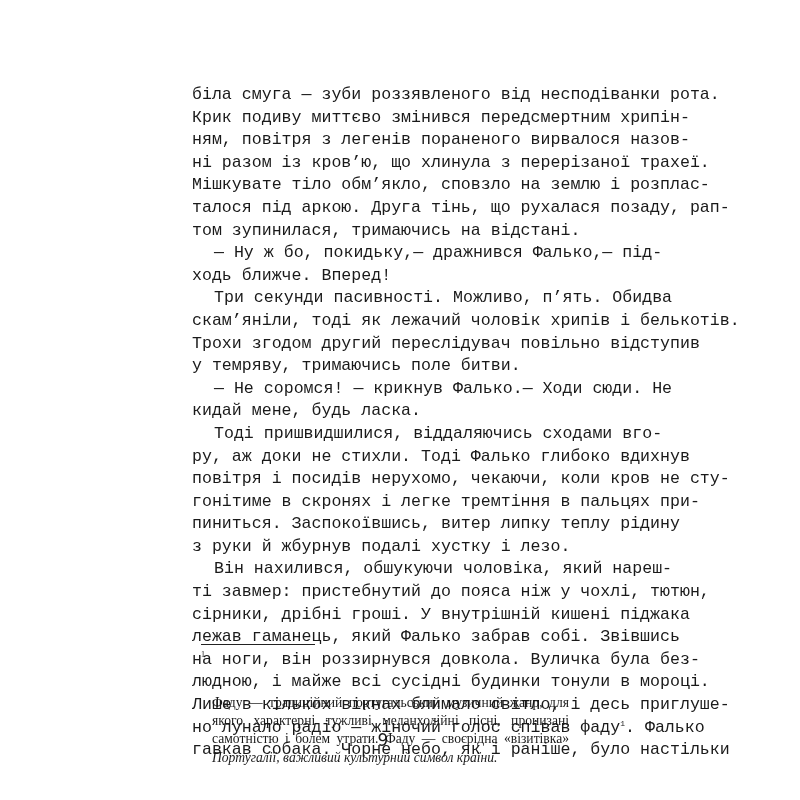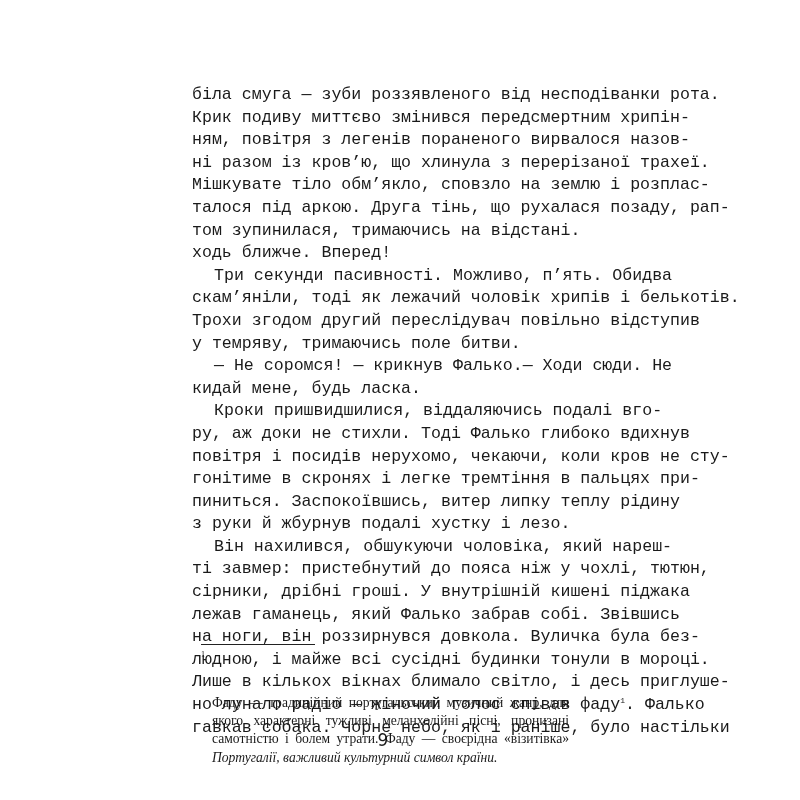--- a/index.html
+++ b/index.html
@@ -45,28 +45,29 @@
 
 <div class="page">
   <div class="text-block" id="text-block">
       <span class="line">біла смуга — зуби роззявленого від несподіванки рота.</span>
       <span class="line">Крик подиву миттєво змінився передсмертним хрипін-</span>
       <span class="line">ням, повітря з легенів пораненого вирвалося назов-</span>
       <span class="line">ні разом із кров’ю, що хлинула з перерізаної трахеї.</span>
       <span class="line">Мішкувате тіло обм’якло, сповзло на землю і розплас-</span>
       <span class="line">талося під аркою. Друга тінь, що рухалася позаду, рап-</span>
       <span class="line last">том зупинилася, тримаючись на відстані.</span>
+      <span class="line indent">— Ну ж бо, покидьку,— дражнився Фалько,— під-</span>
       <span class="line last">ходь ближче. Вперед!</span>
       <span class="line indent">Три секунди пасивності. Можливо, п’ять. Обидва</span>
       <span class="line">скам’яніли, тоді як лежачий чоловік хрипів і белькотів.</span>
       <span class="line">Трохи згодом другий переслідувач повільно відступив</span>
       <span class="line last">у темряву, тримаючись поле битви.</span>
       <span class="line indent">— Не соромся! — крикнув Фалько.— Ходи сюди. Не</span>
       <span class="line last">кидай мене, будь ласка.</span>
-      <span class="line indent">Кроки пришвидшилися, віддаляючись подалі вго-</span>
+      <span class="line indent">Тоді пришвидшилися, віддаляючись сходами вго-</span>
       <span class="line">ру, аж доки не стихли. Тоді Фалько глибоко вдихнув</span>
       <span class="line">повітря і посидів нерухомо, чекаючи, коли кров не сту-</span>
       <span class="line">гонітиме в скронях і легке тремтіння в пальцях при-</span>
       <span class="line">пиниться. Заспокоївшись, витер липку теплу рідину</span>
       <span class="line last">з руки й жбурнув подалі хустку і лезо.</span>
       <span class="line indent">Він нахилився, обшукуючи чоловіка, який нареш-</span>
       <span class="line">ті завмер: пристебнутий до пояса ніж у чохлі, тютюн,</span>
       <span class="line">сірники, дрібні гроші. У внутрішній кишені піджака</span>
       <span class="line">лежав гаманець, який Фалько забрав собі. Звівшись</span>
       <span class="line">на ноги, він роззирнувся довкола. Вуличка була без-</span>

